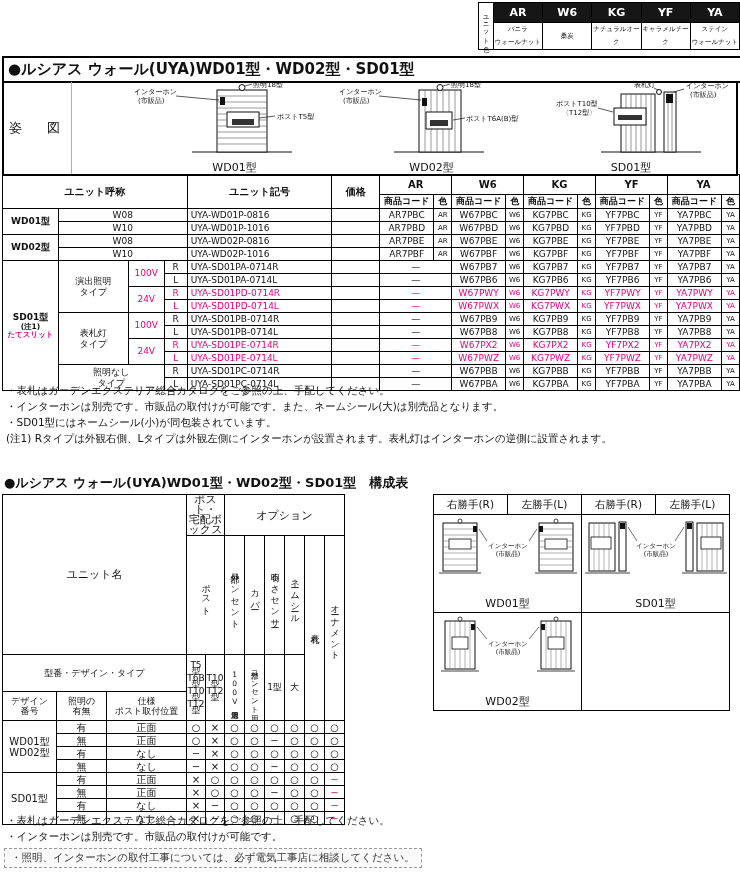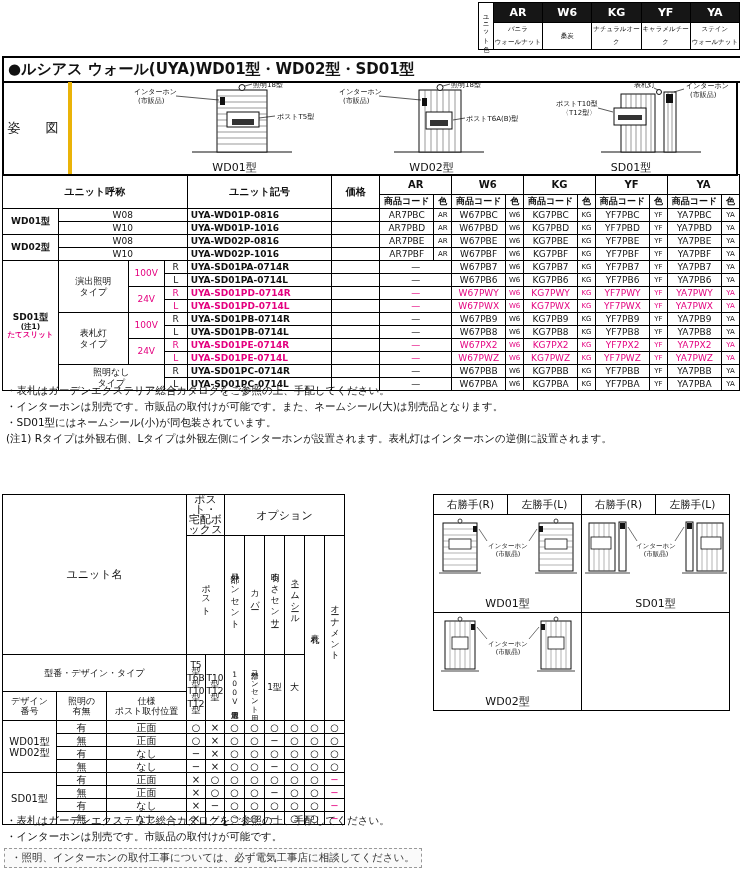--- a/index.html
+++ b/index.html
@@ -13,36 +13,36 @@
   .color-table th,.color-table td{border:1px solid #000;padding:0;text-align:center;vertical-align:middle;}
   .color-table .corner{width:14px;background:#fff;}
   .color-table .corner div{writing-mode:vertical-rl;text-orientation:upright;font-size:6.5px;line-height:1;margin:0 auto;}
   .color-table .ccode{width:49px;height:19px;background:#161616;color:#fff;font-size:11px;font-weight:bold;}
   .color-table .cname{height:20px;font-size:6.5px;line-height:13px;white-space:pre-line;}
   
   .sec-title{font-size:13px;font-weight:bold;}
   .s1-title{left:2px;top:56px;width:728px;border:2px solid #000;font-size:15px;font-weight:bold;padding:2px 4px;background:#fff;}
   
   .fig-row{left:2px;top:82px;width:732px;height:92px;border:2px solid #000;border-top:none;display:flex;}
-  .fig-label{width:126px;border-right:4px solid #eab308;display:flex;align-items:center;justify-content:center;
+  .fig-label{width:126px;border-right:1px solid #eab308;display:flex;align-items:center;justify-content:center;
              font-size:13px;letter-spacing:6px;}
   .fig-area{flex:1;display:flex;align-items:flex-start;padding-left:60px;gap:2px;}
   .fig{text-align:center;}
   .fig .cap{font-size:11px;margin-top:-3px;}
   svg text{font-size:7px;fill:#111;}
   
   table.grid{border-collapse:collapse;table-layout:fixed;border:1.5px solid #000;}
   table.grid th,table.grid td{border:1px solid #000;padding:0;text-align:center;vertical-align:middle;overflow:hidden;}
   
   .unit-table{left:2px;top:174px;}
   .unit-table th{font-size:10px;font-weight:bold;}
   .unit-table td{font-size:9px;height:12px;line-height:11px;}
   .unit-table .h1 th{height:19px;}
   .unit-table .h2 th{height:13px;font-size:9px;}
-  .unit-table td.code{text-align:left;font-weight:bold;padding-left:3px;}
+  .unit-table td.code{text-align:left;font-weight:normal;padding-left:3px;}
   .unit-table td.cc{font-size:7px;}
   .unit-table td.b{font-weight:bold;}
   .unit-table td .sm{font-size:7.5px;line-height:8px;}
   .pk{color:#e4007f;}
   td.pk,div.pk,span.pk{color:#e4007f;}
   
   .notes{font-size:10.5px;line-height:16px;}
   .notes1{left:6px;top:382px;}
   .notes2{left:6px;top:812px;}
   .s2-title{left:4px;top:474px;}
@@ -441,20 +441,21 @@
       </tbody>
   </table>
 
   <div class="abs notes notes1">
       <div>・表札はガーデンエクステリア総合カタログをご参照の上、手配してください。</div>
       <div>・インターホンは別売です。市販品の取付けが可能です。また、ネームシール(大)は別売品となります。</div>
       <div>・SD01型にはネームシール(小)が同包装されています。</div>
       <div>(注1) Rタイプは外観右側、Lタイプは外観左側にインターホンが設置されます。表札灯はインターホンの逆側に設置されます。</div>
     </div>
 
+  <div class="abs sec-title s2-title">●ルシアス ウォール(UYA)WD01型・WD02型・SD01型　構成表</div>
 
   <table class="abs grid matrix-table">
     <colgroup>
       <col style="width:54px">
         <col style="width:50px">
         <col style="width:80px">
       <col style="width:19px">
         <col style="width:19px">
       <col style="width:20px">
         <col style="width:20px">

